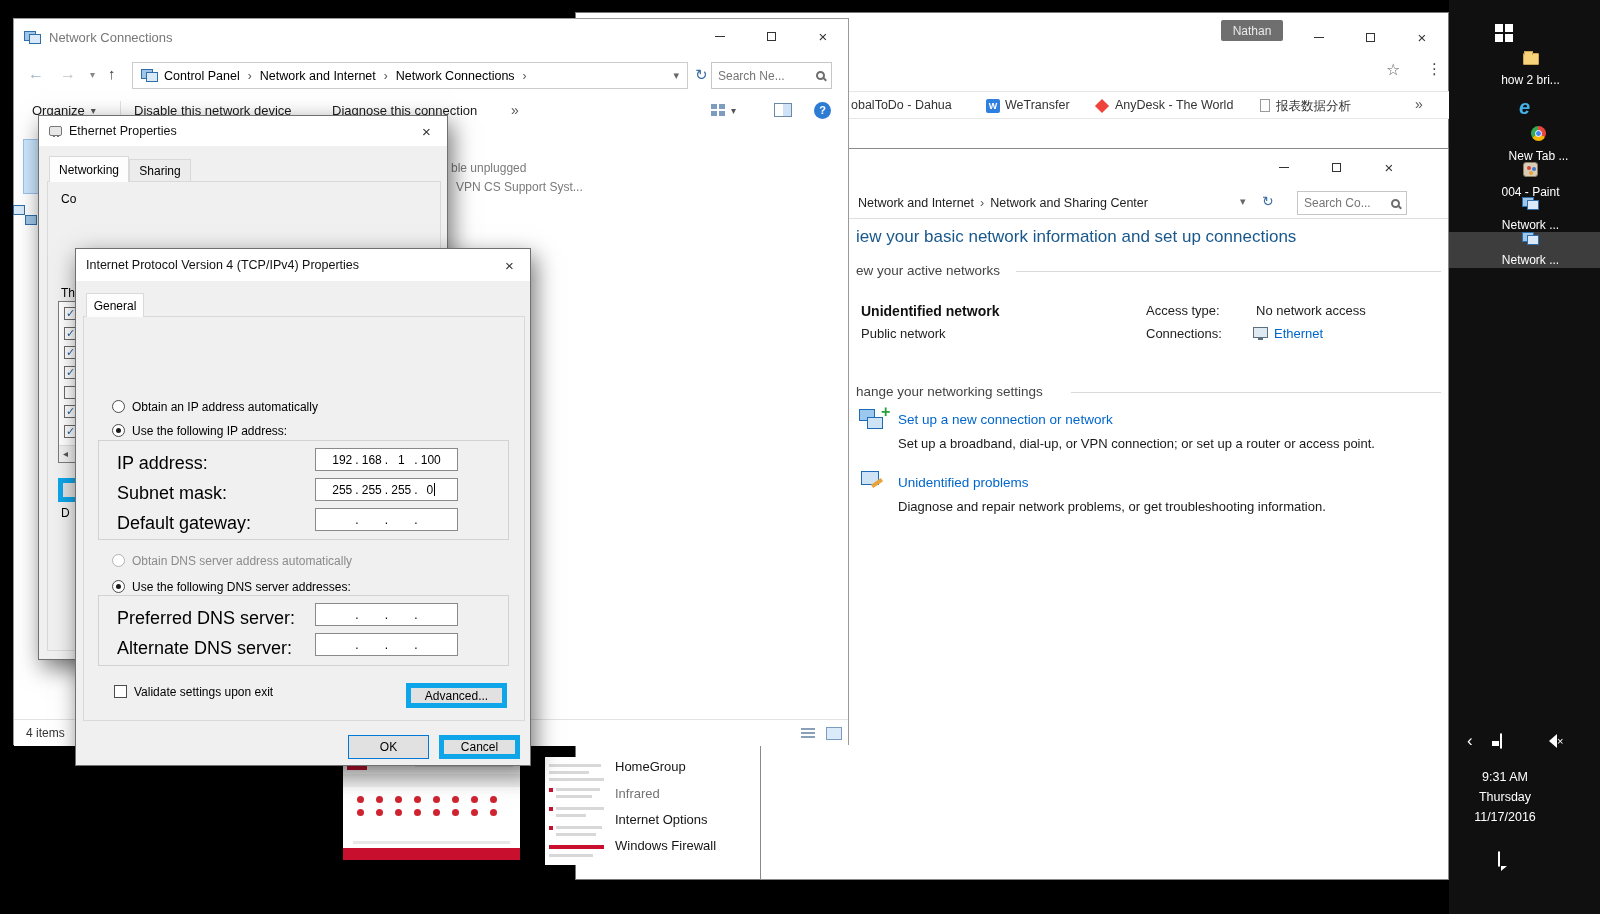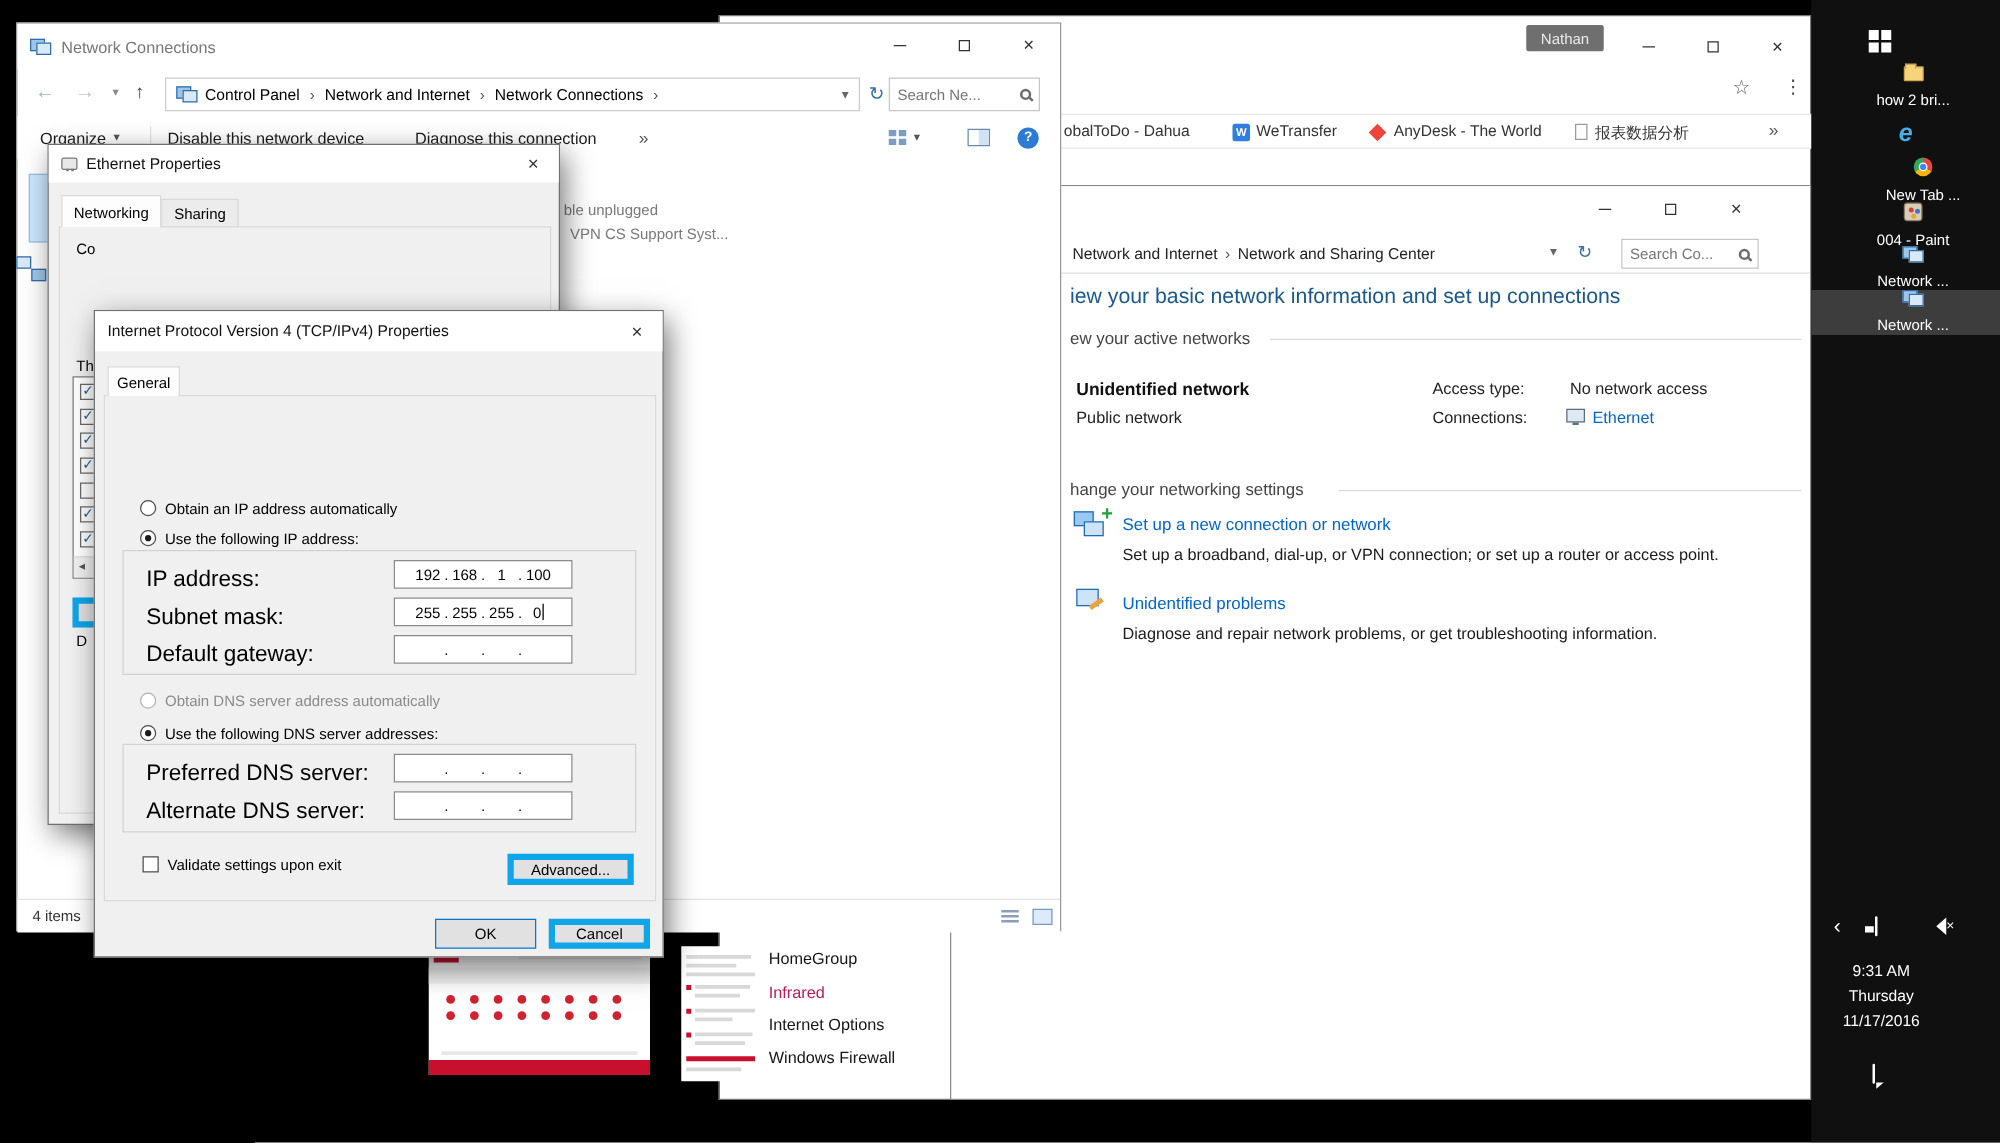--- a/index.html
+++ b/index.html
@@ -92,21 +92,21 @@
     <span class="abs" style="left:410px;top:7px;width:14px;height:14px;background:#2f7fe0;color:#fff;font-size:9px;font-weight:bold;display:flex;align-items:center;justify-content:center;border-radius:2px;">W</span>
     <span class="abs" style="left:429px;top:6px;font-size:12.5px;color:#333;white-space:nowrap;">WeTransfer</span>
     <span class="abs" style="left:521px;top:9px;width:10px;height:10px;background:#ef443b;transform:rotate(45deg);"></span>
     <span class="abs" style="left:539px;top:6px;font-size:12.5px;color:#333;white-space:nowrap;">AnyDesk - The World</span>
     <span class="abs" style="left:684px;top:7px;width:10px;height:13px;border:1px solid #9a9a9a;background:#fdfdfd;"></span>
     <span class="abs" style="left:700px;top:6px;font-size:12.5px;color:#333;white-space:nowrap;">报表数据分析</span>
     <span class="abs" style="left:839px;top:4px;font-size:14px;color:#555;">»</span>
   </div>
 
   <span class="abs" style="left:39px;top:746px;font-size:13px;color:#151515;">HomeGroup</span>
-  <span class="abs" style="left:39px;top:773px;font-size:13px;color:#be185d;">Infrared</span>
+  <span class="abs" style="left:39px;top:773px;font-size:13px;color:#737373;">Infrared</span>
   <span class="abs" style="left:39px;top:799px;font-size:13px;color:#151515;">Internet Options</span>
   <span class="abs" style="left:39px;top:825px;font-size:13px;color:#151515;">Windows Firewall</span>
 </div>
 
 <div class="abs" style="left:760px;top:148px;width:689px;height:732px;background:#fff;border:1px solid #8a8a8a;z-index:3;">
   <div class="abs" style="left:0;top:0;width:100%;height:37px;background:#fff;"></div>
   <div class="capbtn" style="left:507px;top:6px;width:32px;">
       <span class="minline"></span>
     </div>
   <div class="capbtn" style="left:559px;top:6px;width:32px;">

